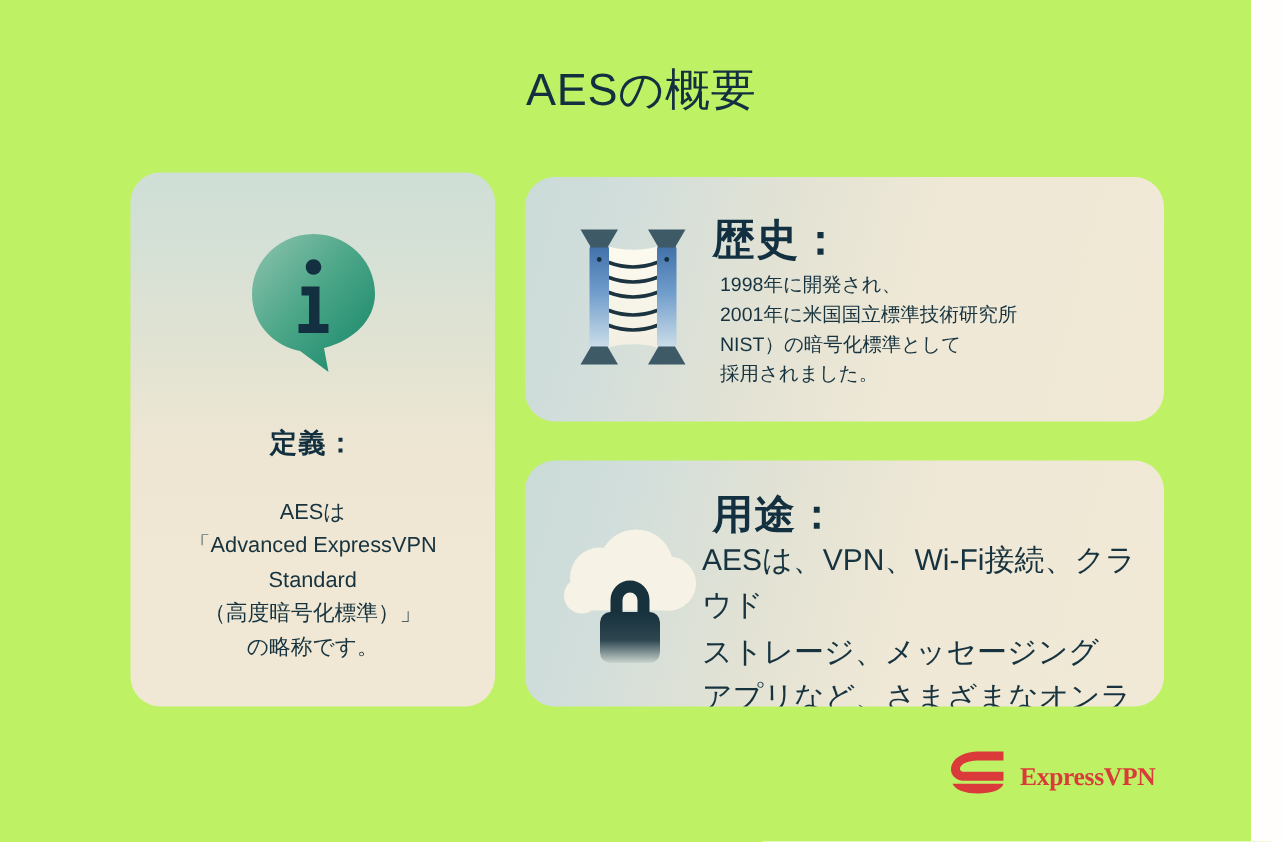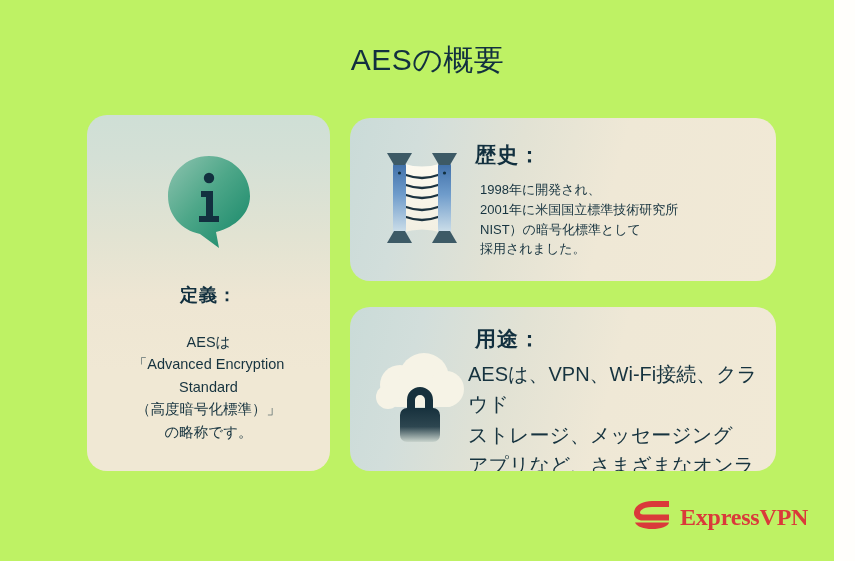--- a/index.html
+++ b/index.html
@@ -119,21 +119,21 @@
     left: 25px;
     top: 25px;
     width: 94px;
     height: 110px;
   }
 
   #history-heading {
     position: absolute;
     left: 125px;
     top: 23px;
-    font-size: 21px;
+    font-size: 28px;
     font-weight: 700;
     color: #12303f;
     letter-spacing: 1px;
   }
 
   #history-body {
     position: absolute;
     left: 130px;
     top: 62px;
     width: 300px;
@@ -149,21 +149,21 @@
     left: 12px;
     top: 45px;
     width: 110px;
     height: 95px;
   }
 
   #usage-heading {
     position: absolute;
     left: 125px;
     top: 18px;
-    font-size: 21px;
+    font-size: 27px;
     font-weight: 700;
     color: #12303f;
     letter-spacing: 1px;
   }
 
   #usage-body {
     position: absolute;
     left: 118px;
     top: 52px;
     width: 300px;
@@ -180,21 +180,21 @@
     top: 500px;
     display: flex;
     align-items: center;
     gap: 9px;
   }
 
   #brand-logo-mark { display: block; }
 
   #brand-logo-text {
     font-family: "Liberation Serif", "DejaVu Serif", serif;
-    font-size: 24px;
+    font-size: 17px;
     font-weight: 700;
     color: #da3a3a;
     letter-spacing: -0.2px;
   }
 </style>
 </head>
 <body>
 
 <div id="canvas">
 
@@ -213,21 +213,21 @@
         </defs>
         <path d="M46 3 C23 3 5 21 5 43 C5 62 18 77 37 81 L56 95 L53 79 C73 74 87 60 87 43 C87 21 69 3 46 3 Z" fill="url(#gInfo)"></path>
         <circle cx="46" cy="25" r="5.2" fill="#12303f"></circle>
         <path d="M38 38 L50 38 L50 63 L56 63 L56 69 L36 69 L36 63 L43 63 L43 44 L38 44 Z" fill="#12303f"></path>
       </svg>
     </div>
 
     <div id="definition-heading">定義：</div>
 
     <div id="definition-body">AESは
-「Advanced Encryption
+「Advanced ExpressVPN
 Standard
 （高度暗号化標準）」
 の略称です。</div>
   </div>
 
   <div class="card" id="card-history">
 
     <div id="icon-scroll-wrap">
       <svg width="94" height="110" viewBox="0 0 94 110" xmlns="http://www.w3.org/2000/svg">
         <defs>

